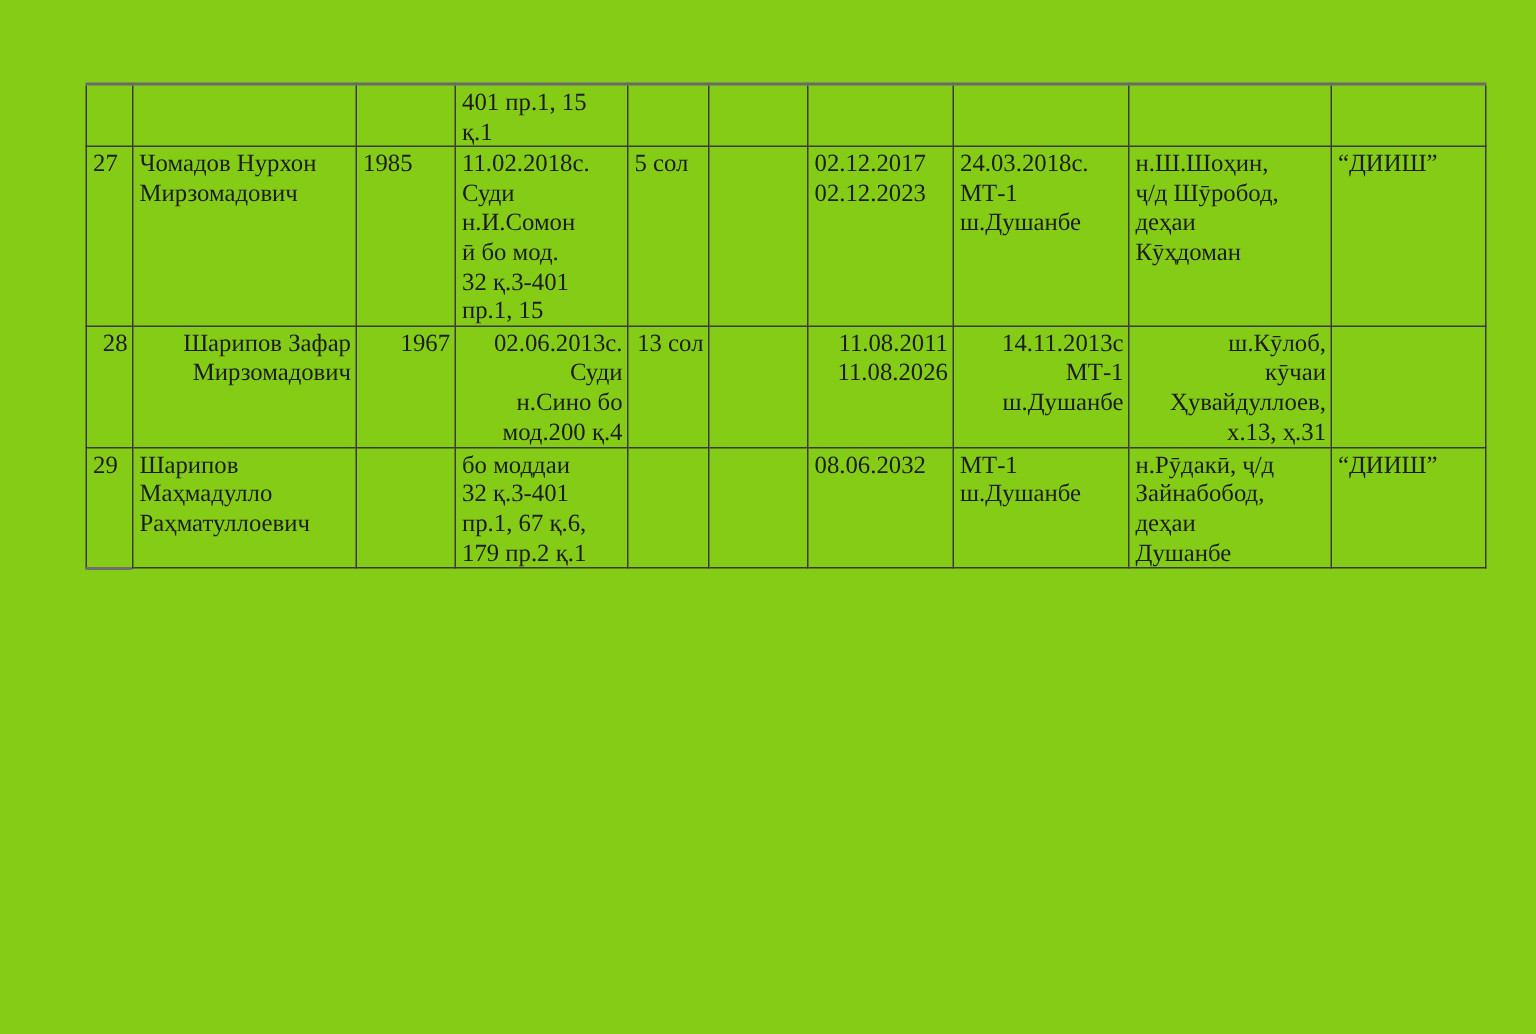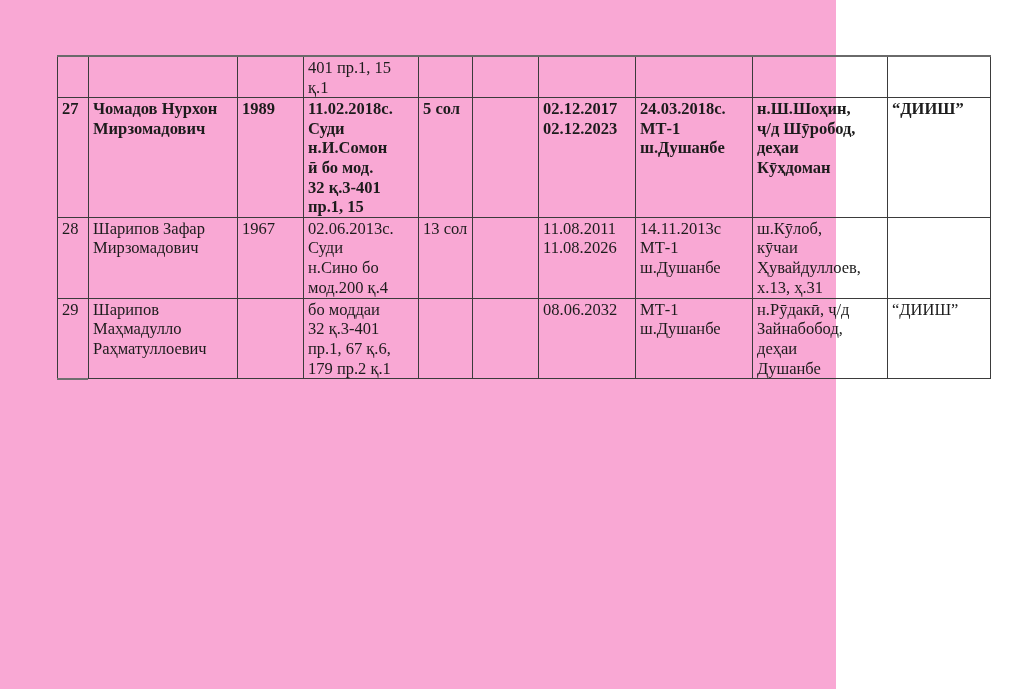--- a/index.html
+++ b/index.html
@@ -11,22 +11,22 @@
     width: 1024px;
     height: 689px;
     position: relative;
     font-family: "Liberation Serif", "DejaVu Serif", serif;
     color: #1c1c1c;
     overflow: hidden;
   }
   .page {
     position: absolute;
     left: 0; top: 0;
-    width: 836px; height: 689px;
-    background: #f9a8d4;
+    width: 1024px; height: 689px;
+    background: #84cc16;
   }
   .table-wrap {
     position: absolute;
     left: 57px;
     top: 55px;
   }
   table.doc-table {
     border-collapse: collapse;
     table-layout: fixed;
     width: 933px;
@@ -49,22 +49,22 @@
   col.c2 { width: 66px; }
   col.c3 { width: 115px; }
   col.c4 { width: 54px; }
   col.c5 { width: 66px; }
   col.c6 { width: 97px; }
   col.c7 { width: 117px; }
   col.c8 { width: 135px; }
   col.c9 { width: 103px; }
   
   tr.r0 { height: 41px; }
-  tr.r1 { height: 119px; font-weight: bold; }
-  tr.r2 { height: 81px; }
+  tr.r1 { height: 119px; }
+  tr.r2 { height: 81px; text-align: right; }
   tr.r3 { height: 77px; }
   
   .remnant-line {
     position: absolute;
     left: 57px;
     top: 378px;
     width: 31px;
     height: 2px;
     background: #6f6f6f;
   }
@@ -98,21 +98,21 @@
             <td></td>
             <td></td>
             <td></td>
             <td></td>
             <td></td>
           </tr>
           <tr class="r1">
             <td>27</td>
             <td>Чомадов Нурхон
 Мирзомадович</td>
-            <td>1989</td>
+            <td>1985</td>
             <td>11.02.2018с.
 Суди
 н.И.Сомон
 ӣ бо мод.
 32 қ.3-401
 пр.1, 15</td>
             <td>5 сол</td>
             <td></td>
             <td>02.12.2017
 02.12.2023</td>

